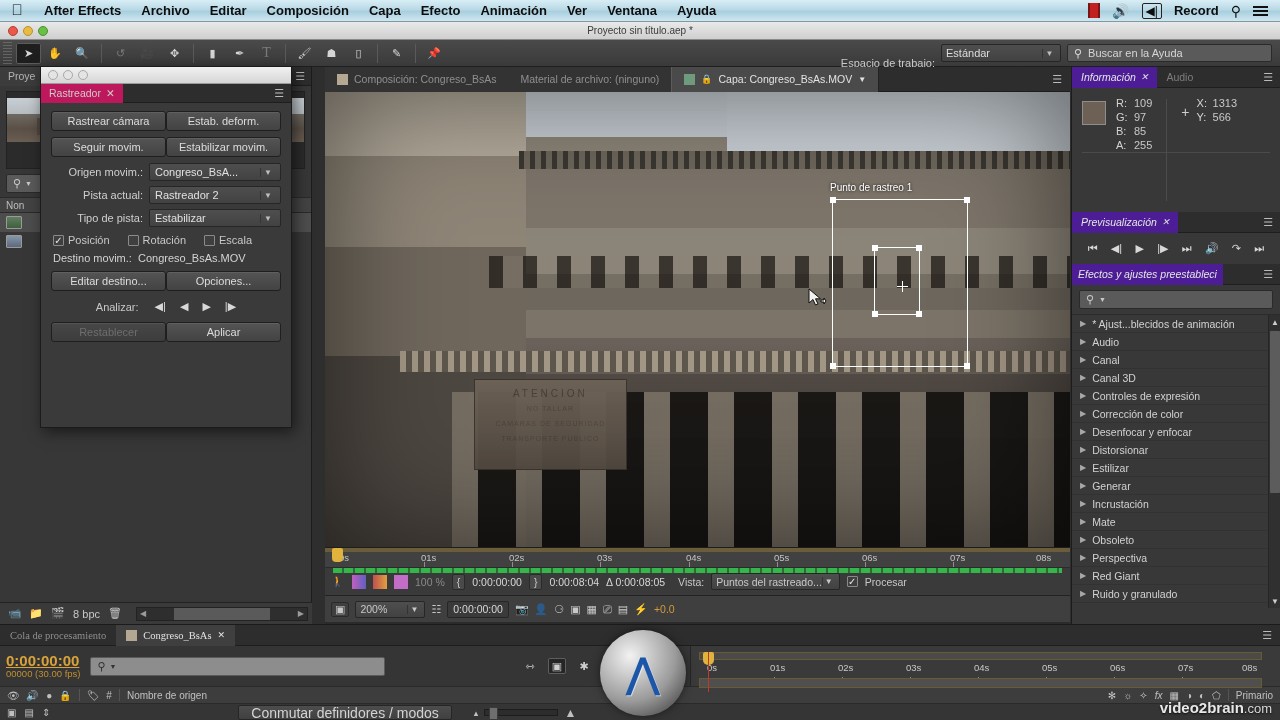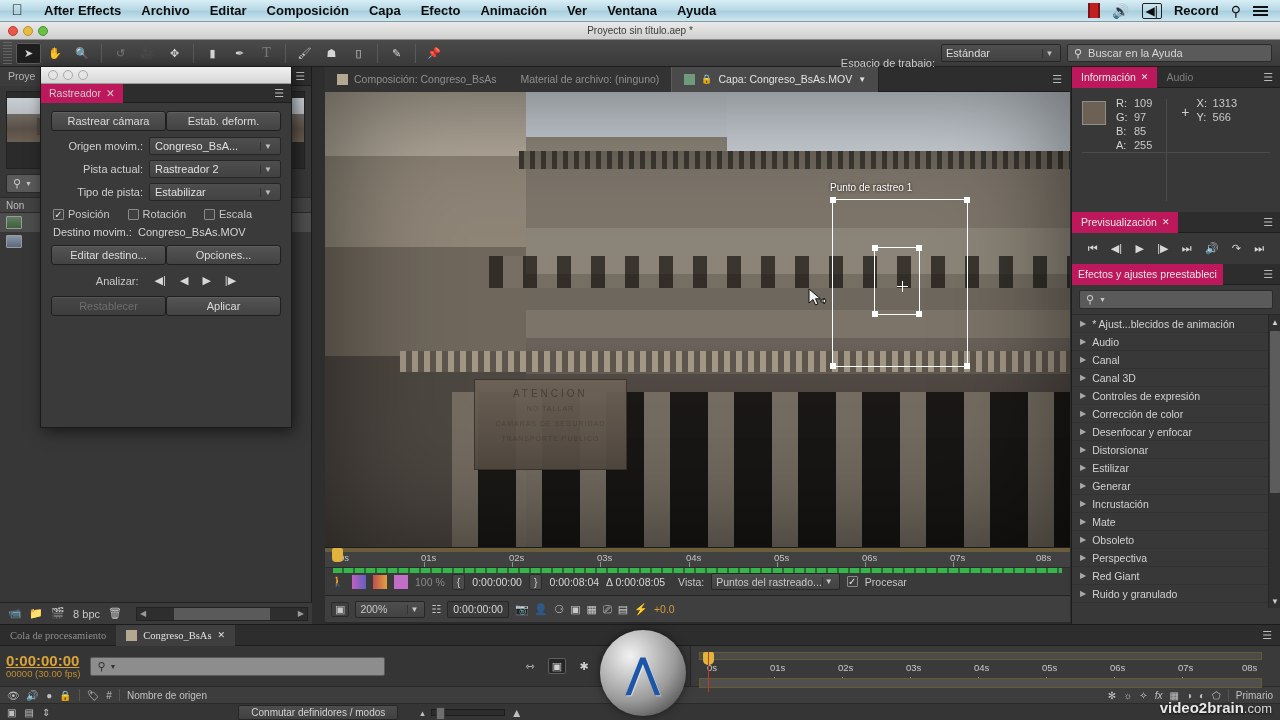--- a/index.html
+++ b/index.html
@@ -221,21 +221,21 @@
   .zoomsel .arw{margin-left:auto;font-size:8px;border-left:1px solid #333;width:13px;text-align:center;}
   .tcbox{height:17px;background:#3a3a3a;border:1px solid #262626;border-radius:2px;
     display:flex;align-items:center;padding:0 5px;font-size:10.5px;color:#d7d7d7;}
   .expo{color:#d59a3a;font-size:10.5px;}
 
   
   .rdock{position:absolute;left:1071px;top:67px;width:209px;height:557px;background:#383838;
     border-left:1px solid #1c1c1c;}
   .rtabs{height:21px;background:#2d2d2d;display:flex;align-items:center;border-bottom:1px solid #1e1e1e;}
   .rtab{height:21px;display:flex;align-items:center;gap:5px;padding:0 9px;font-size:10.5px;color:#b8b8b8;}
-  .rtab.active{background:#be185d;color:#e4e4e4;}
+  .rtab.active{background:#4c1d95;color:#e4e4e4;font-style:italic;}
   .rtab.dim{color:#7d7d7d;}
   .rtabs .menu{margin-left:auto;padding-right:7px;color:#bbb;}
   .info-body{height:124px;padding:9px 10px;display:flex;gap:10px;position:relative;}
   .colorchip{width:24px;height:24px;background:#6d6155;border:1px solid #8d8d8d;margin-top:4px;}
   .rgb{display:flex;flex-direction:column;gap:2px;font-size:11px;}
   .rgb div{display:flex;gap:6px;}
   .rgb b{width:12px;font-weight:normal;color:#d4d4d4;}
   .vdiv{width:1px;background:#4c4c4c;margin:2px 4px;}
   .xy{display:flex;gap:7px;align-items:flex-start;font-size:11px;}
   .xy .plus{color:#cfcfcf;font-size:14px;margin-top:7px;}
@@ -276,21 +276,21 @@
   .btickm{position:absolute;top:25px;width:1px;height:6px;background:#8e8e8e;}
   .bbar2{position:absolute;left:0;right:0;bottom:-4px;height:10px;background:#4f4f4f;border:1px solid #6a5a32;}
   .bcti{position:absolute;left:4px;top:0;width:11px;height:40px;}
   .bcti .head{width:11px;height:13px;background:#e0b33c;border-radius:2px 2px 5px 5px;}
   .bcti .line{position:absolute;left:5px;top:0;width:1px;height:40px;background:#c0392b;}
   .btl-cols{height:18px;background:#3d3d3d;border-top:1px solid #2a2a2a;border-bottom:1px solid #2a2a2a;
     display:flex;align-items:center;gap:7px;padding:0 7px;font-size:10px;color:#c0c0c0;}
   .colsep{width:1px;height:12px;background:#555;}
   .btl-foot{height:17px;display:flex;align-items:center;gap:8px;padding:0 7px;font-size:10px;color:#c0c0c0;}
   .toggbtn{margin-left:180px;height:15px;padding:0 12px;background:linear-gradient(180deg,#4d4d4d,#404040);
-    border:1px solid #262626;border-radius:2px;display:flex;align-items:center;font-size:10px;color:#d3d3d3;}
+    border:1px solid #262626;border-radius:2px;display:flex;align-items:center;font-size:14px;color:#d3d3d3;}
   .zoomslider{display:flex;align-items:center;gap:6px;margin-left:14px;}
   .zs-track{width:74px;height:7px;background:#2c2c2c;border:1px solid #1d1d1d;position:relative;}
   .zs-thumb{position:absolute;left:4px;top:-3px;width:9px;height:13px;background:#6e6e6e;border:1px solid #3a3a3a;}
 
   
   .logo{position:absolute;left:600px;top:630px;width:86px;height:86px;border-radius:50%;
     background:radial-gradient(circle at 35% 30%,#f2f2f2,#9b9b9b 55%,#5e5e5e 80%,#3a3a3a 100%);
     box-shadow:0 0 8px rgba(0,0,0,.5);display:flex;align-items:center;justify-content:center;}
   .logo .glyph{font-size:40px;font-weight:bold;color:#1b56a8;font-family:"Liberation Serif",serif;
     text-shadow:1px 1px 0 rgba(255,255,255,.5);}
@@ -421,20 +421,24 @@
       <div class="tr-tab">
         <span>Rastreador</span>
         <span class="x">✕</span>
       </div>
       <div class="menu">☰</div>
     </div>
     <div class="tr-body">
       <div class="btnrow">
         <div class="aebtn">Rastrear cámara</div>
         <div class="aebtn">Estab. deform.</div>
+      </div>
+      <div class="btnrow">
+        <div class="aebtn">Seguir movim.</div>
+        <div class="aebtn">Estabilizar movim.</div>
       </div>
 
       <div class="fldrow">
         <span class="fldlab">Origen movim.:</span>
         <div class="fldsel">
           <span>Congreso_BsA...</span>
           <span class="arw">▼</span>
         </div>
       </div>
       <div class="fldrow">

